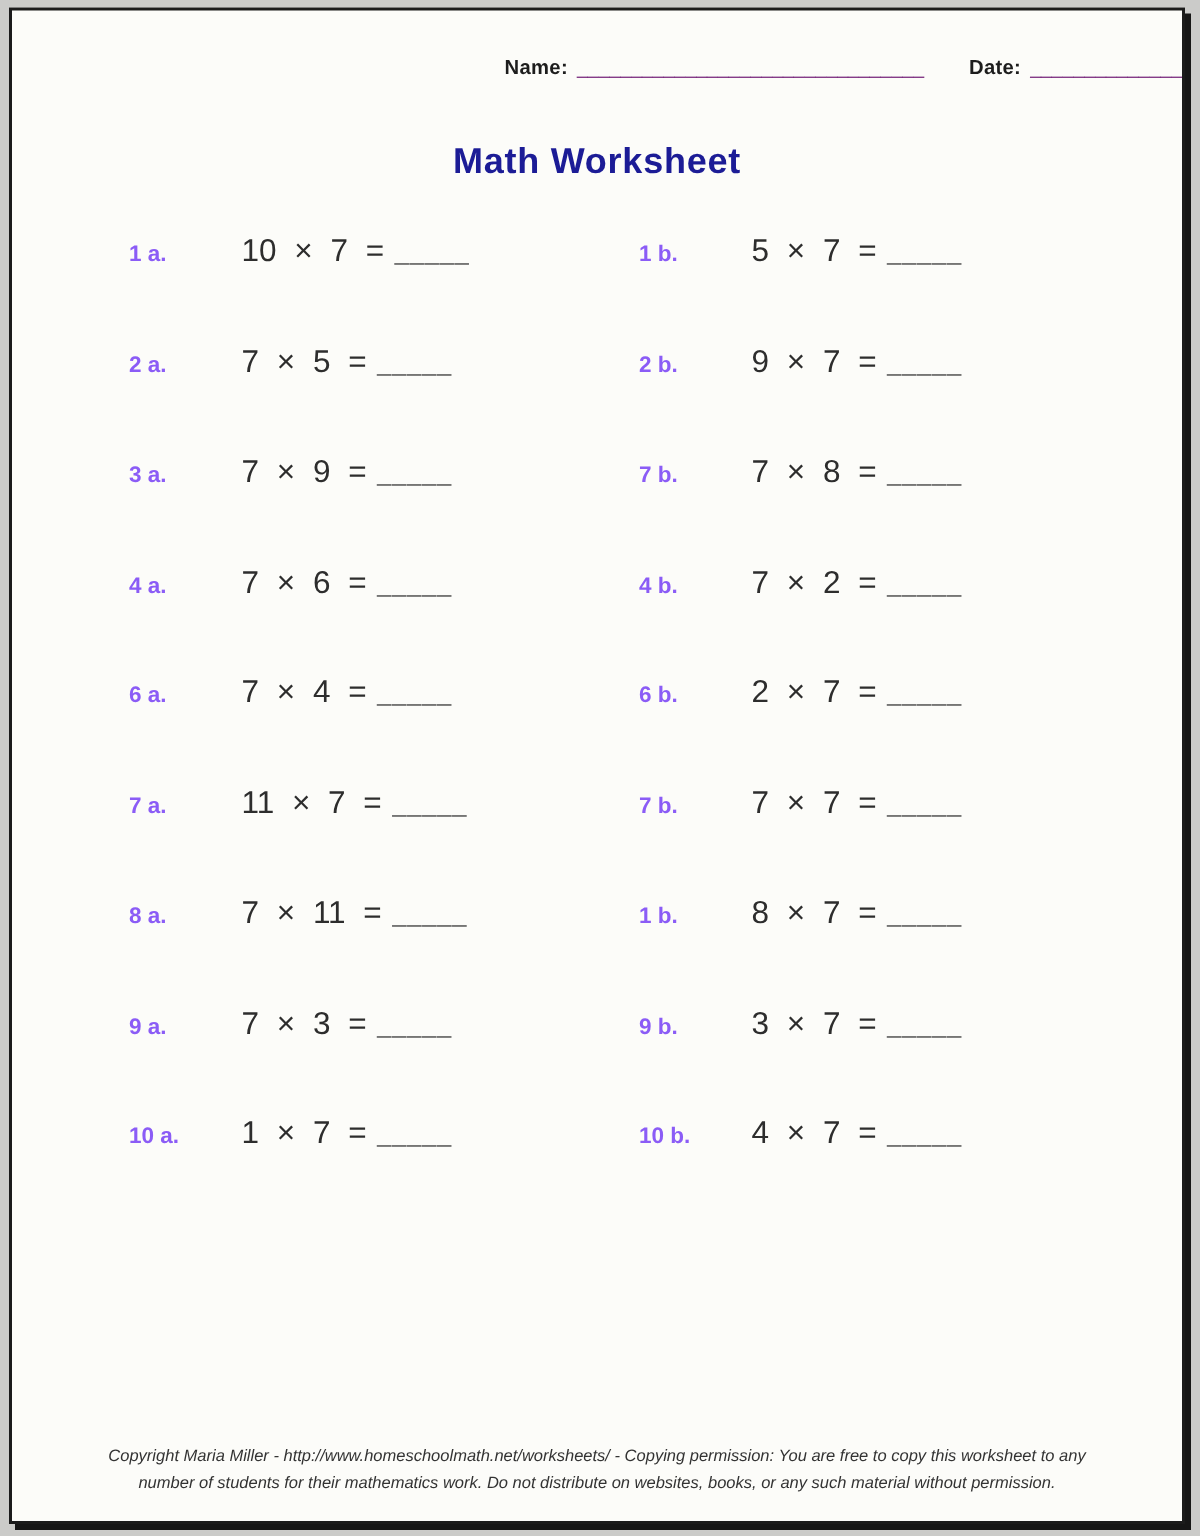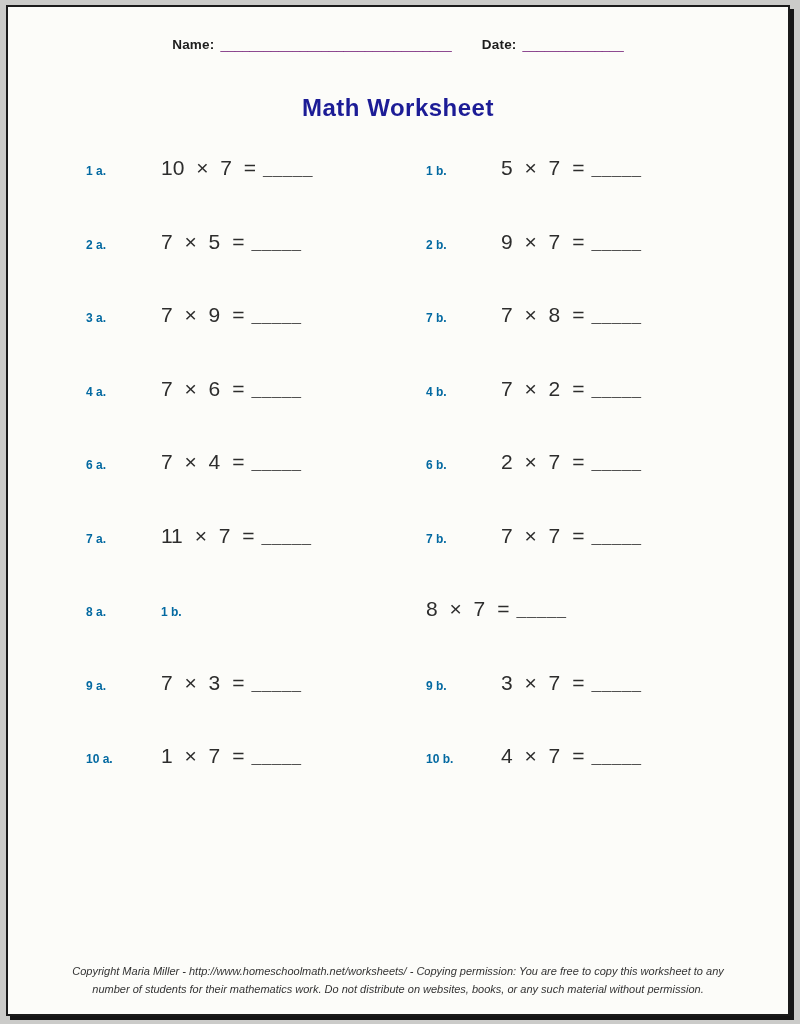--- a/index.html
+++ b/index.html
@@ -19,21 +19,21 @@
     width: 100%;
     height: 100%;
     background: #fcfcf9;
     border: 2px solid #1b1b1b;
     box-shadow: 4px 4px 0 #161616;
     overflow: hidden;
   }
   .namedate {
     margin-top: 30px;
     display: flex;
-    justify-content: center;
+    justify-content: flex-end;
     align-items: baseline;
     font-size: 13.5px;
     color: #1d1d1d;
   }
   .namedate .lbl { font-weight: bold; letter-spacing: 0.2px; }
   .namedate .line {
     color: #701a75;
     letter-spacing: 0px;
     margin-left: 6px;
     font-size: 13px;
@@ -51,23 +51,23 @@
     margin-top: 34px;
     padding-left: 78px;
   }
   .prow {
     display: grid;
     grid-template-columns: 75px 265px 75px auto;
     align-items: baseline;
     height: 73.5px;
   }
   .plabel {
-    font-size: 12px;
+    font-size: 15px;
     font-weight: bold;
-    color: #0369a1;
+    color: #8b5cf6;
   }
   .pexpr {
     font-size: 21px;
     color: #2d2d2d;
     word-spacing: 6px;
     white-space: nowrap;
   }
   .blank {
     color: #4a4a4a;
     letter-spacing: 0.5px;
@@ -144,20 +144,21 @@
 
       <div class="prow">
         <span class="plabel">7 a.</span>
         <span class="pexpr"><span>11 × 7 =</span><span class="blank">_____</span></span>
         <span class="plabel">7 b.</span>
         <span class="pexpr"><span>7 × 7 =</span><span class="blank">_____</span></span>
       </div>
 
       <div class="prow">
         <span class="plabel">8 a.</span>
+        <span class="pexpr"><span>7 × 11 =</span><span class="blank">_____</span></span>
         <span class="plabel">1 b.</span>
         <span class="pexpr"><span>8 × 7 =</span><span class="blank">_____</span></span>
       </div>
 
       <div class="prow">
         <span class="plabel">9 a.</span>
         <span class="pexpr"><span>7 × 3 =</span><span class="blank">_____</span></span>
         <span class="plabel">9 b.</span>
         <span class="pexpr"><span>3 × 7 =</span><span class="blank">_____</span></span>
       </div>

